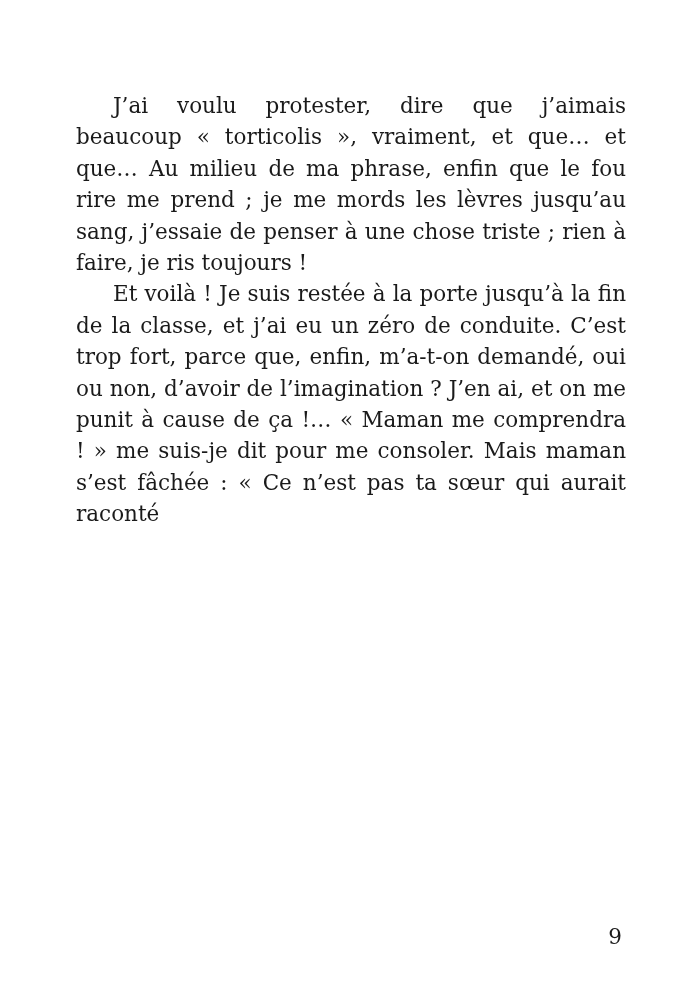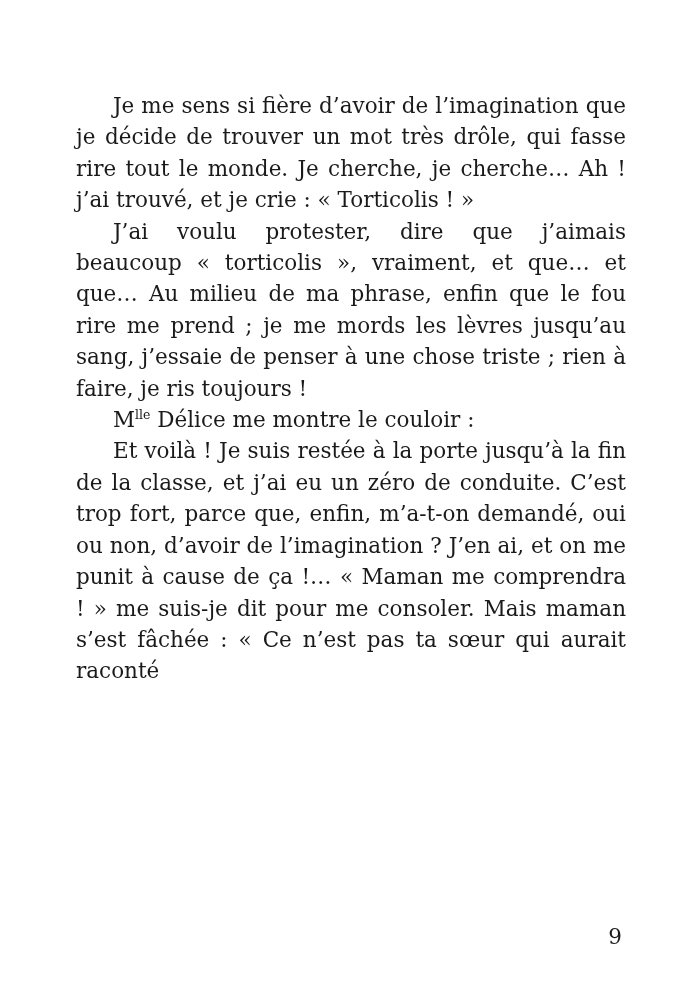--- a/index.html
+++ b/index.html
@@ -42,19 +42,17 @@
       bottom: 48px;
       font-size: 21.5px;
       color: #1a1a1a;
     }
   </style>
 </head>
 <body>
 
 <div class="book-page">
   <div class="text-block">
-    <p class="para">Je me sens si fière d’avoir de l’imagination que je décide de trouver un mot très drôle, qui fasse rire tout le monde. Je cherche, je cherche… Ah ! j’ai trouvé, et je crie : « Torticolis ! »</p>
     <p class="para">J’ai voulu protester, dire que j’aimais beaucoup « torticolis », vraiment, et que… et que… Au milieu de ma phrase, enfin que le fou rire me prend ; je me mords les lèvres jusqu’au sang, j’essaie de penser à une chose triste ; rien à faire, je ris toujours !</p>
-    <p class="para"><span>M</span><sup class="sup">lle</sup><span> Délice me montre le couloir :</span></p>
     <p class="para">Et voilà ! Je suis restée à la porte jusqu’à la fin de la classe, et j’ai eu un zéro de conduite. C’est trop fort, parce que, enfin, m’a-t-on demandé, oui ou non, d’avoir de l’imagination ? J’en ai, et on me punit à cause de ça !… « Maman me comprendra ! » me suis-je dit pour me consoler. Mais maman s’est fâchée : « Ce n’est pas ta sœur qui aurait raconté</p>
   </div>
   <div class="page-number">9</div>
 </div>
 
 </body></html>

